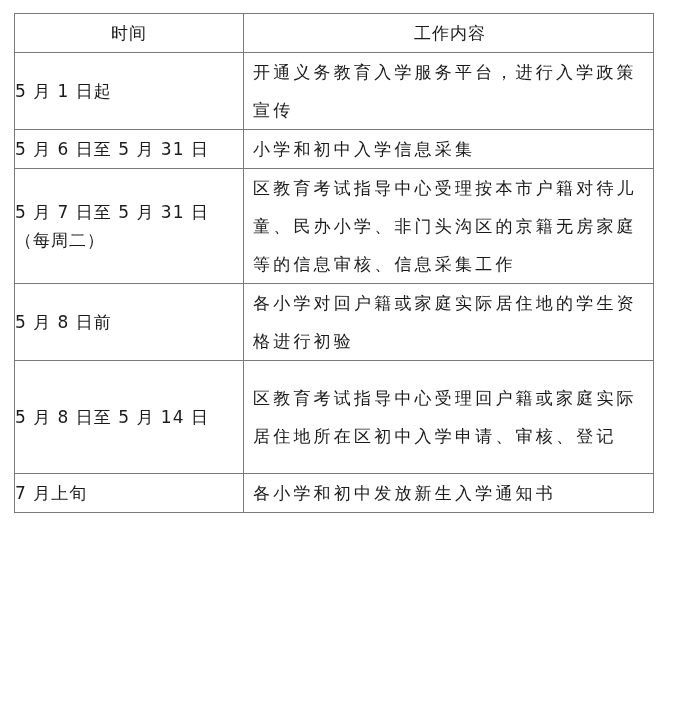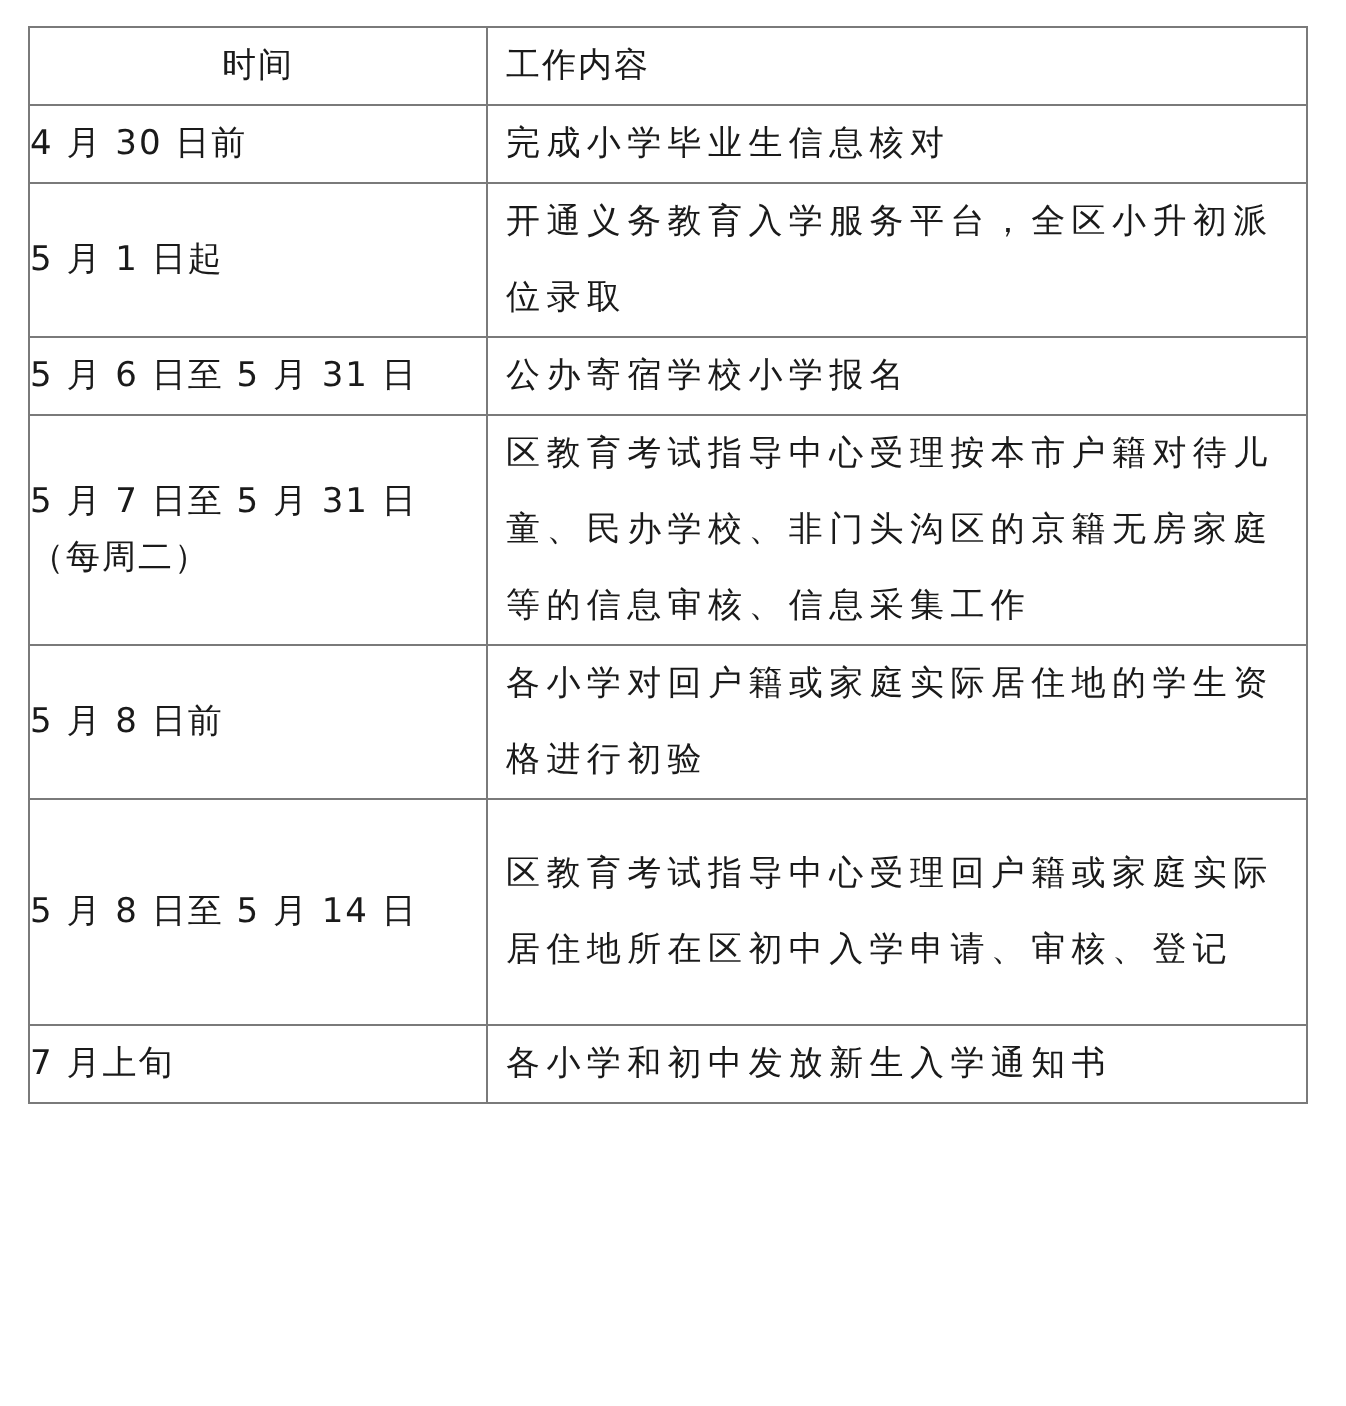--- a/index.html
+++ b/index.html
@@ -37,21 +37,21 @@
       line-height: 28px;
       white-space: pre-line;
     }
     .content-cell {
       text-align: left;
       padding: 0 6px 0 9px !important;
       letter-spacing: 3.2px;
       line-height: 38px;
     }
     th.content-cell {
-      text-align: left;
+      text-align: center;
       letter-spacing: 1px;
     }
     tr.h38 { height: 38px; }
     tr.h76 { height: 76px; }
     tr.h114 { height: 114px; }
     tr.h113 { height: 113px; }
   </style>
 </head>
 <body>
 
@@ -60,36 +60,32 @@
     <col class="c-time">
     <col class="c-content">
   </colgroup>
   <thead>
     <tr class="h38">
       <th class="time-cell">时间</th>
       <th class="content-cell">工作内容</th>
     </tr>
   </thead>
   <tbody>
-    <tr class="h38">
-      <td class="time-cell">4 月 30 日前</td>
-      <td class="content-cell">完成小学毕业生信息核对</td>
-    </tr>
     <tr class="h76">
       <td class="time-cell">5 月 1 日起</td>
-      <td class="content-cell">开通义务教育入学服务平台，全区小升初派位录取</td>
+      <td class="content-cell">开通义务教育入学服务平台，进行入学政策宣传</td>
     </tr>
     <tr class="h38">
       <td class="time-cell">5 月 6 日至 5 月 31 日</td>
-      <td class="content-cell">公办寄宿学校小学报名</td>
+      <td class="content-cell">小学和初中入学信息采集</td>
     </tr>
     <tr class="h114">
       <td class="time-cell">5 月 7 日至 5 月 31 日
 （每周二）</td>
-      <td class="content-cell">区教育考试指导中心受理按本市户籍对待儿童、民办学校、非门头沟区的京籍无房家庭等的信息审核、信息采集工作</td>
+      <td class="content-cell">区教育考试指导中心受理按本市户籍对待儿童、民办小学、非门头沟区的京籍无房家庭等的信息审核、信息采集工作</td>
     </tr>
     <tr class="h76">
       <td class="time-cell">5 月 8 日前</td>
       <td class="content-cell">各小学对回户籍或家庭实际居住地的学生资格进行初验</td>
     </tr>
     <tr class="h113">
       <td class="time-cell">5 月 8 日至 5 月 14 日</td>
       <td class="content-cell">区教育考试指导中心受理回户籍或家庭实际居住地所在区初中入学申请、审核、登记</td>
     </tr>
     <tr class="h38">

